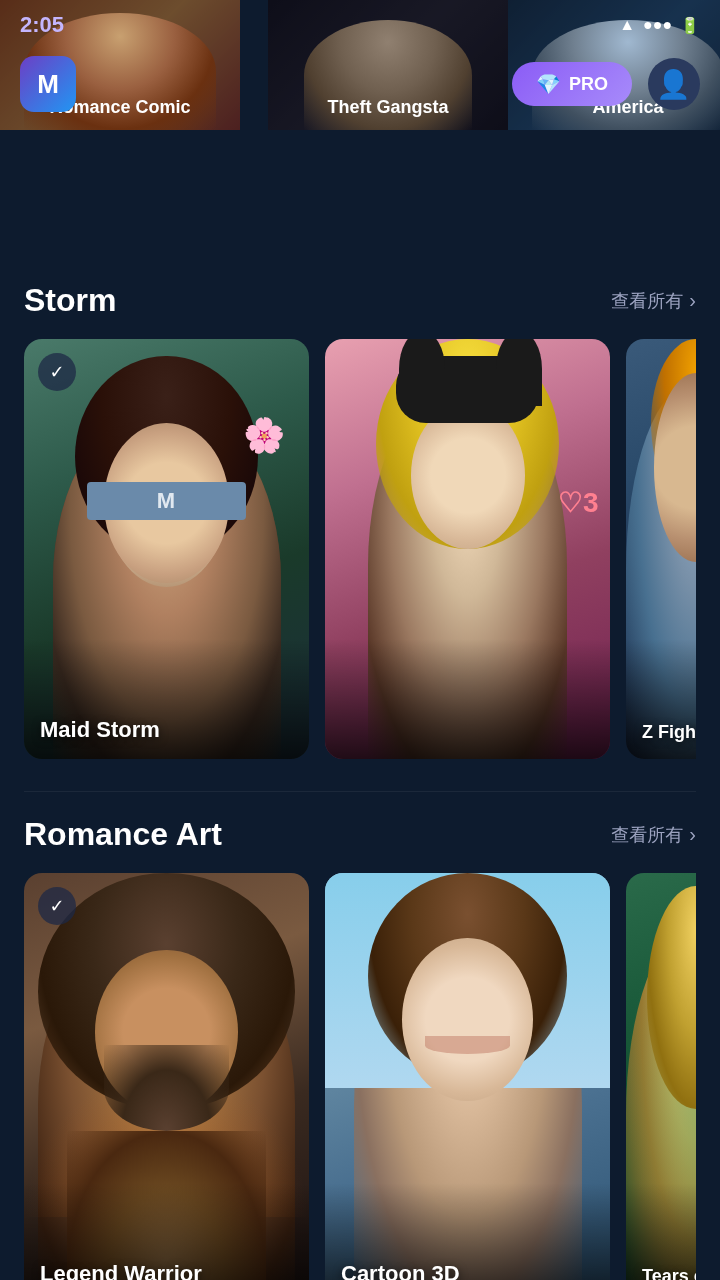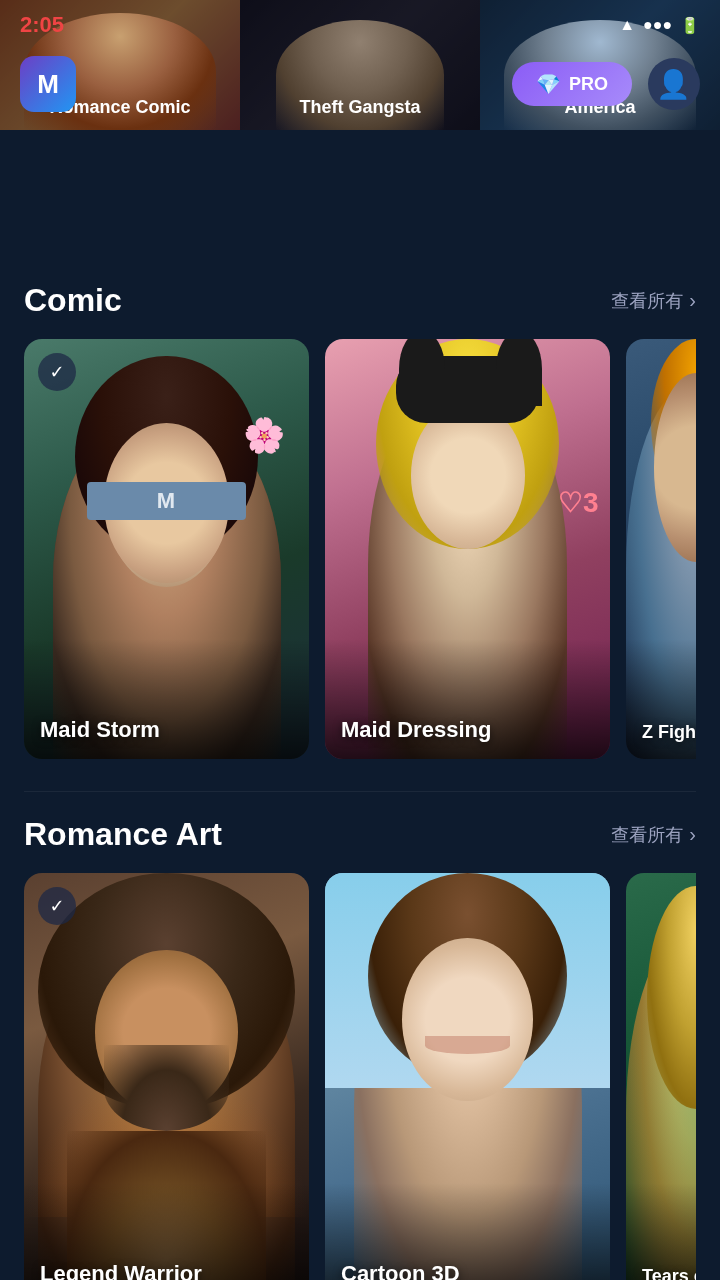--- a/index.html
+++ b/index.html
@@ -21,21 +21,21 @@
       height: 50px;
       display: flex;
       align-items: center;
       justify-content: space-between;
       padding: 0 20px;
       z-index: 100;
     }
     .status-time {
       font-size: 22px;
       font-weight: 600;
-      color: #ef4444;
+      color: #c4b5fd;
     }
     .status-icons {
       display: flex;
       align-items: center;
       gap: 8px;
     }
     .status-icons span {
       color: #fff;
       font-size: 16px;
     }
@@ -67,20 +67,21 @@
       font-size: 18px;
       font-weight: 600;
       color: #fff;
       z-index: 2;
     }
     .carousel-bg-1 {
       background: linear-gradient(135deg, #a0522d 0%, #c68c53 50%, #8b3a3a 100%);
     }
     .carousel-bg-2 {
       background: linear-gradient(135deg, #1a1a2e 0%, #2d2d44 50%, #1a1a2e 100%);
+      margin-left: 28px;
     }
     .carousel-bg-3 {
       background: linear-gradient(135deg, #1c3a5e 0%, #2a5a8e 50%, #1c3a5e 100%);
     }
 
     
     .app-header {
       position: absolute;
       top: 48px;
       left: 0;
@@ -314,21 +315,21 @@
     <div class="avatar-btn">
       <span>👤</span>
     </div>
   </div>
 </div>
 
 <div class="main-content">
 
   <div class="section">
     <div class="section-header">
-      <span class="section-title">Comic</span>
+      <span class="section-title">Storm</span>
       <div class="section-view-all">
         <span>查看所有</span>
         <span class="arrow">›</span>
       </div>
     </div>
     <div class="cards-row">
 
       <div class="card bg-ninja">
         <div class="card-bookmark">
           <span>✓</span>
@@ -358,21 +359,20 @@
 
           <div style="position:absolute;top:15%;left:30%;width:40%;height:35%;background:radial-gradient(circle, #f0d8b8 40%, #d8b898 70%, #c0a080 100%);border-radius:50%;z-index:3;"></div>
 
           <div style="position:absolute;top:4%;left:25%;width:50%;height:16%;background:#1a1a1a;border-radius:30px;z-index:4;"></div>
           <div style="position:absolute;top:-2%;left:26%;width:16%;height:18%;background:#1a1a1a;border-radius:50% 50% 0 0;z-index:5;"></div>
           <div style="position:absolute;top:-2%;right:24%;width:16%;height:18%;background:#1a1a1a;border-radius:50% 50% 0 0;z-index:5;"></div>
 
           <div style="position:absolute;top:35%;right:4%;font-size:28px;color:#ff8090;z-index:6;font-weight:700;">♡3</div>
         </div>
         <div class="card-gradient-overlay"></div>
-        <div class="card-label">Maid Dressing</div>
       </div>
 
       <div class="card bg-zfighter" style="flex:0 0 140px;border-radius:18px 0 0 18px;">
         <div style="position:absolute;inset:0;overflow:hidden;">
           <div style="position:absolute;bottom:0;left:0%;width:100%;height:90%;background:radial-gradient(ellipse at 50% 20%, #9ab0c8 0%, #7890a8 30%, #487090 60%, transparent 100%);border-radius:50% 50% 0 0;"></div>
           <div style="position:absolute;top:8%;left:20%;width:60%;height:45%;background:radial-gradient(circle, #d8b890 40%, #b89070 70%, #9a7050 100%);border-radius:50%;z-index:2;"></div>
           <div style="position:absolute;top:0%;left:18%;width:64%;height:40%;background:radial-gradient(ellipse at 50% 20%, #f0a000 0%, #c07000 50%, transparent 100%);border-radius:50%;z-index:1;"></div>
         </div>
         <div class="card-gradient-overlay"></div>
         <div class="card-label" style="font-size:18px;">Z Fighter</div>

